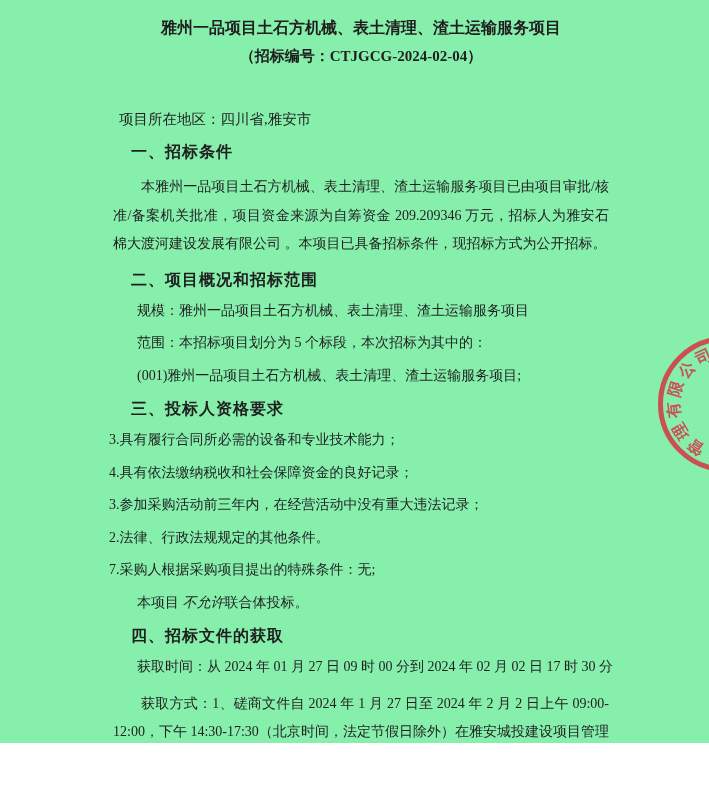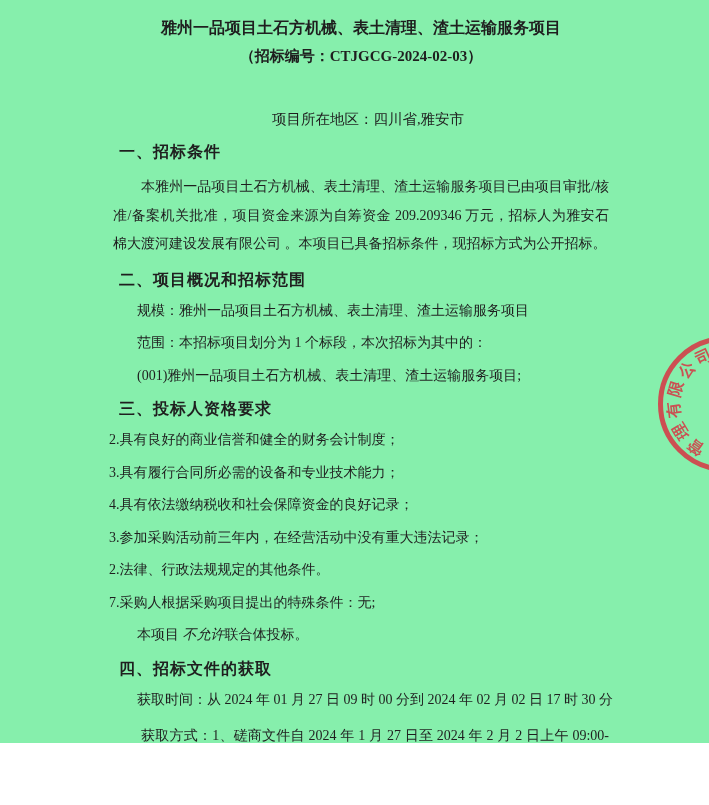--- a/index.html
+++ b/index.html
@@ -31,29 +31,28 @@
     font-weight: bold;
     font-size: 15px;
     line-height: 24px;
     margin: 4px 0 0 0;
   }
 
   .location {
     margin: 37px 0 0 14px;
     font-size: 14.5px;
     line-height: 28px;
-    text-align: center;
   }
 
   .sec-heading {
     font-family: "Liberation Sans", "DejaVu Sans", sans-serif;
     font-size: 16px;
     font-weight: bold;
     line-height: 26px;
-    margin: 6px 0 3px 14px;
+    margin: 6px 0 3px 26px;
     letter-spacing: 1px;
   }
 
   .para {
     font-size: 14px;
     line-height: 28.5px;
     text-align: justify;
     text-indent: 2em;
     margin: 8px;
   }
@@ -106,34 +105,33 @@
   .stamp-char.c4 { left: 672px; top: 422px; transform: rotate(-121deg); }
   .stamp-char.c5 { left: 687px; top: 438px; transform: rotate(-145deg); }
 </style>
 </head>
 <body>
 
 <div class="page">
   <div class="content">
 
     <p class="doc-title">雅州一品项目土石方机械、表土清理、渣土运输服务项目</p>
-    <p class="doc-subtitle">（招标编号：CTJGCG-2024-02-03）</p>
+    <p class="doc-subtitle">（招标编号：CTJGCG-2024-02-04）</p>
 
     <p class="location">项目所在地区：四川省,雅安市</p>
 
     <h2 class="sec-heading">一、招标条件</h2>
     <p class="para">本雅州一品项目土石方机械、表土清理、渣土运输服务项目已由项目审批/核准/备案机关批准，项目资金来源为自筹资金 209.209346 万元，招标人为雅安石棉大渡河建设发展有限公司 。本项目已具备招标条件，现招标方式为公开招标。</p>
 
     <h2 class="sec-heading">二、项目概况和招标范围</h2>
     <p class="line indent-2em">规模：雅州一品项目土石方机械、表土清理、渣土运输服务项目</p>
-    <p class="line indent-2em">范围：本招标项目划分为 1 个标段，本次招标为其中的：</p>
+    <p class="line indent-2em">范围：本招标项目划分为 5 个标段，本次招标为其中的：</p>
     <p class="line indent-2em">(001)雅州一品项目土石方机械、表土清理、渣土运输服务项目;</p>
 
     <h2 class="sec-heading">三、投标人资格要求</h2>
-    <p class="line">2.具有良好的商业信誉和健全的财务会计制度；</p>
     <p class="line">3.具有履行合同所必需的设备和专业技术能力；</p>
     <p class="line">4.具有依法缴纳税收和社会保障资金的良好记录；</p>
     <p class="line">3.参加采购活动前三年内，在经营活动中没有重大违法记录；</p>
     <p class="line">2.法律、行政法规规定的其他条件。</p>
     <p class="line">7.采购人根据采购项目提出的特殊条件：无;</p>
     <p class="line indent-2em joint-line"><span>本项目 </span><em>不允许</em><span>联合体投标。</span></p>
 
     <h2 class="sec-heading">四、招标文件的获取</h2>
     <p class="line indent-2em">获取时间：从 2024 年 01 月 27 日 09 时 00 分到 2024 年 02 月 02 日 17 时 30 分</p>
     <p class="para">获取方式：1、磋商文件自 2024 年 1 月 27 日至 2024 年 2 月 2 日上午 09:00-12:00，下午 14:30-17:30（北京时间，法定节假日除外）在雅安城投建设项目管理有限公司（雅安市雨城区和兴街 1 号）购买。招标文件售价：人民币 300 元/份（报名只收取现金，招标文件售后不退，投标资格不能转让）。2、供应商购买招标文件时须携带 单位介绍信原件（需注明项目名称、招标编号、联系人及联系电话、纳税人识别号）、经办人身份证原件及加盖鲜</p>

